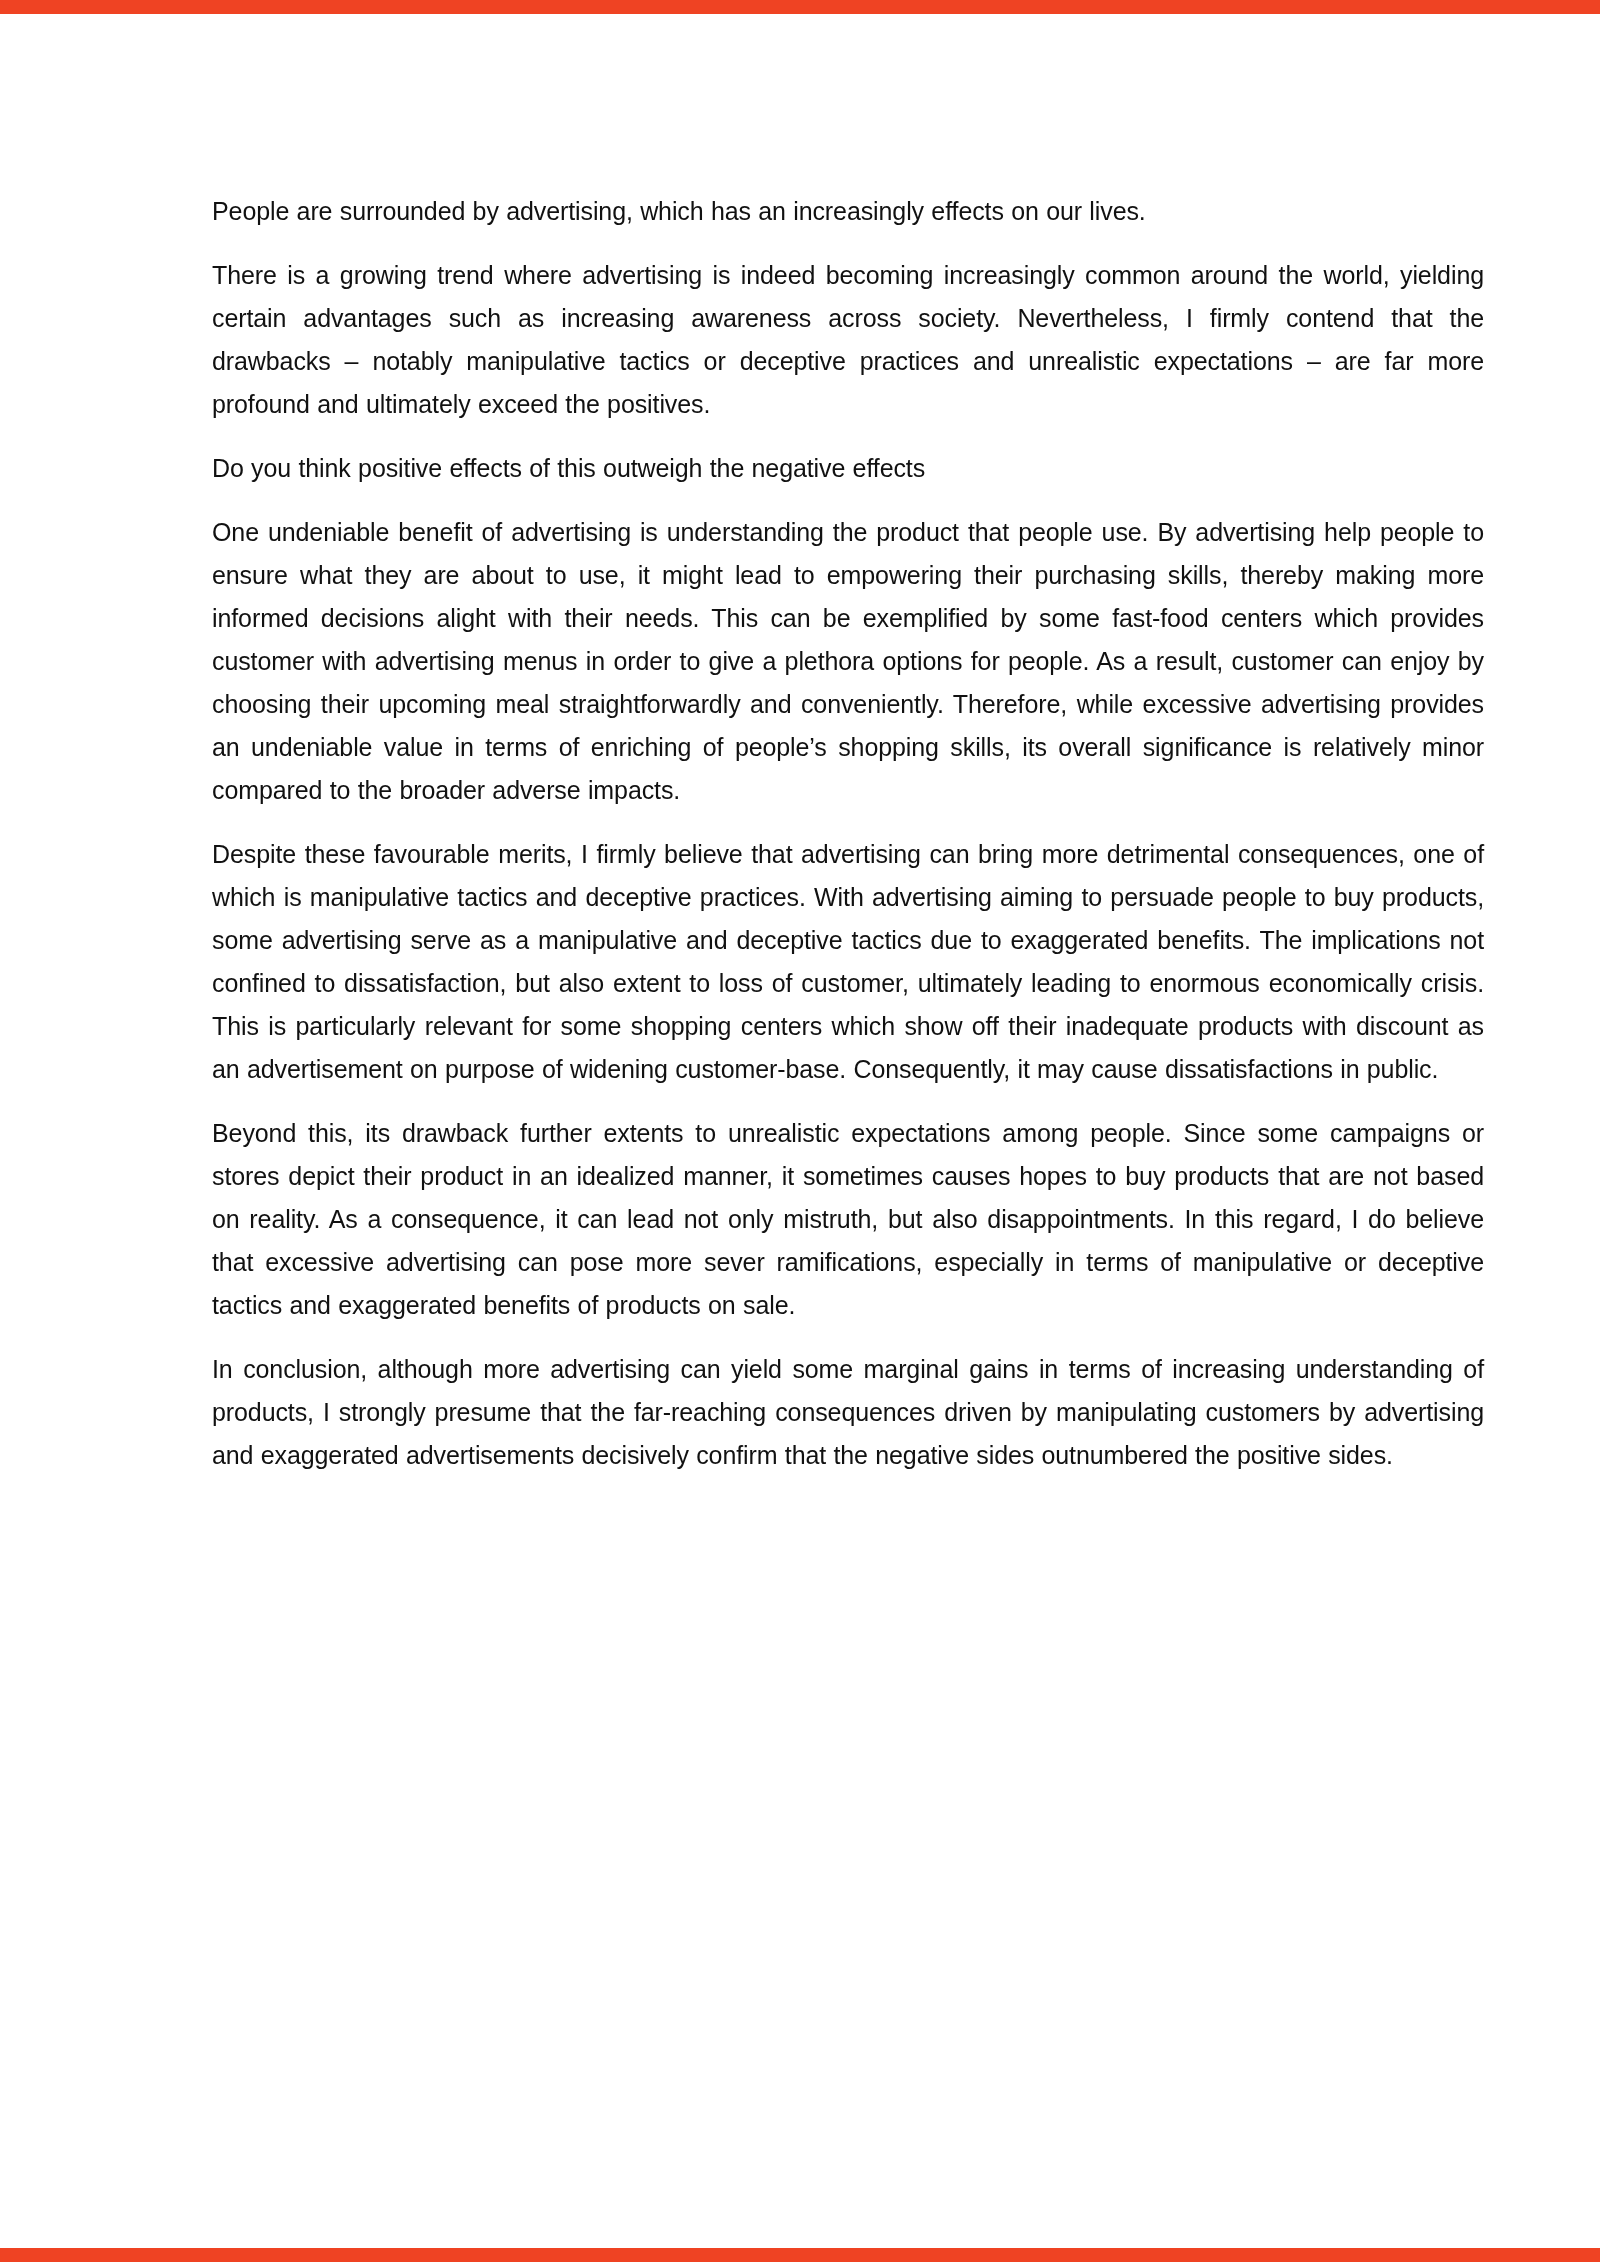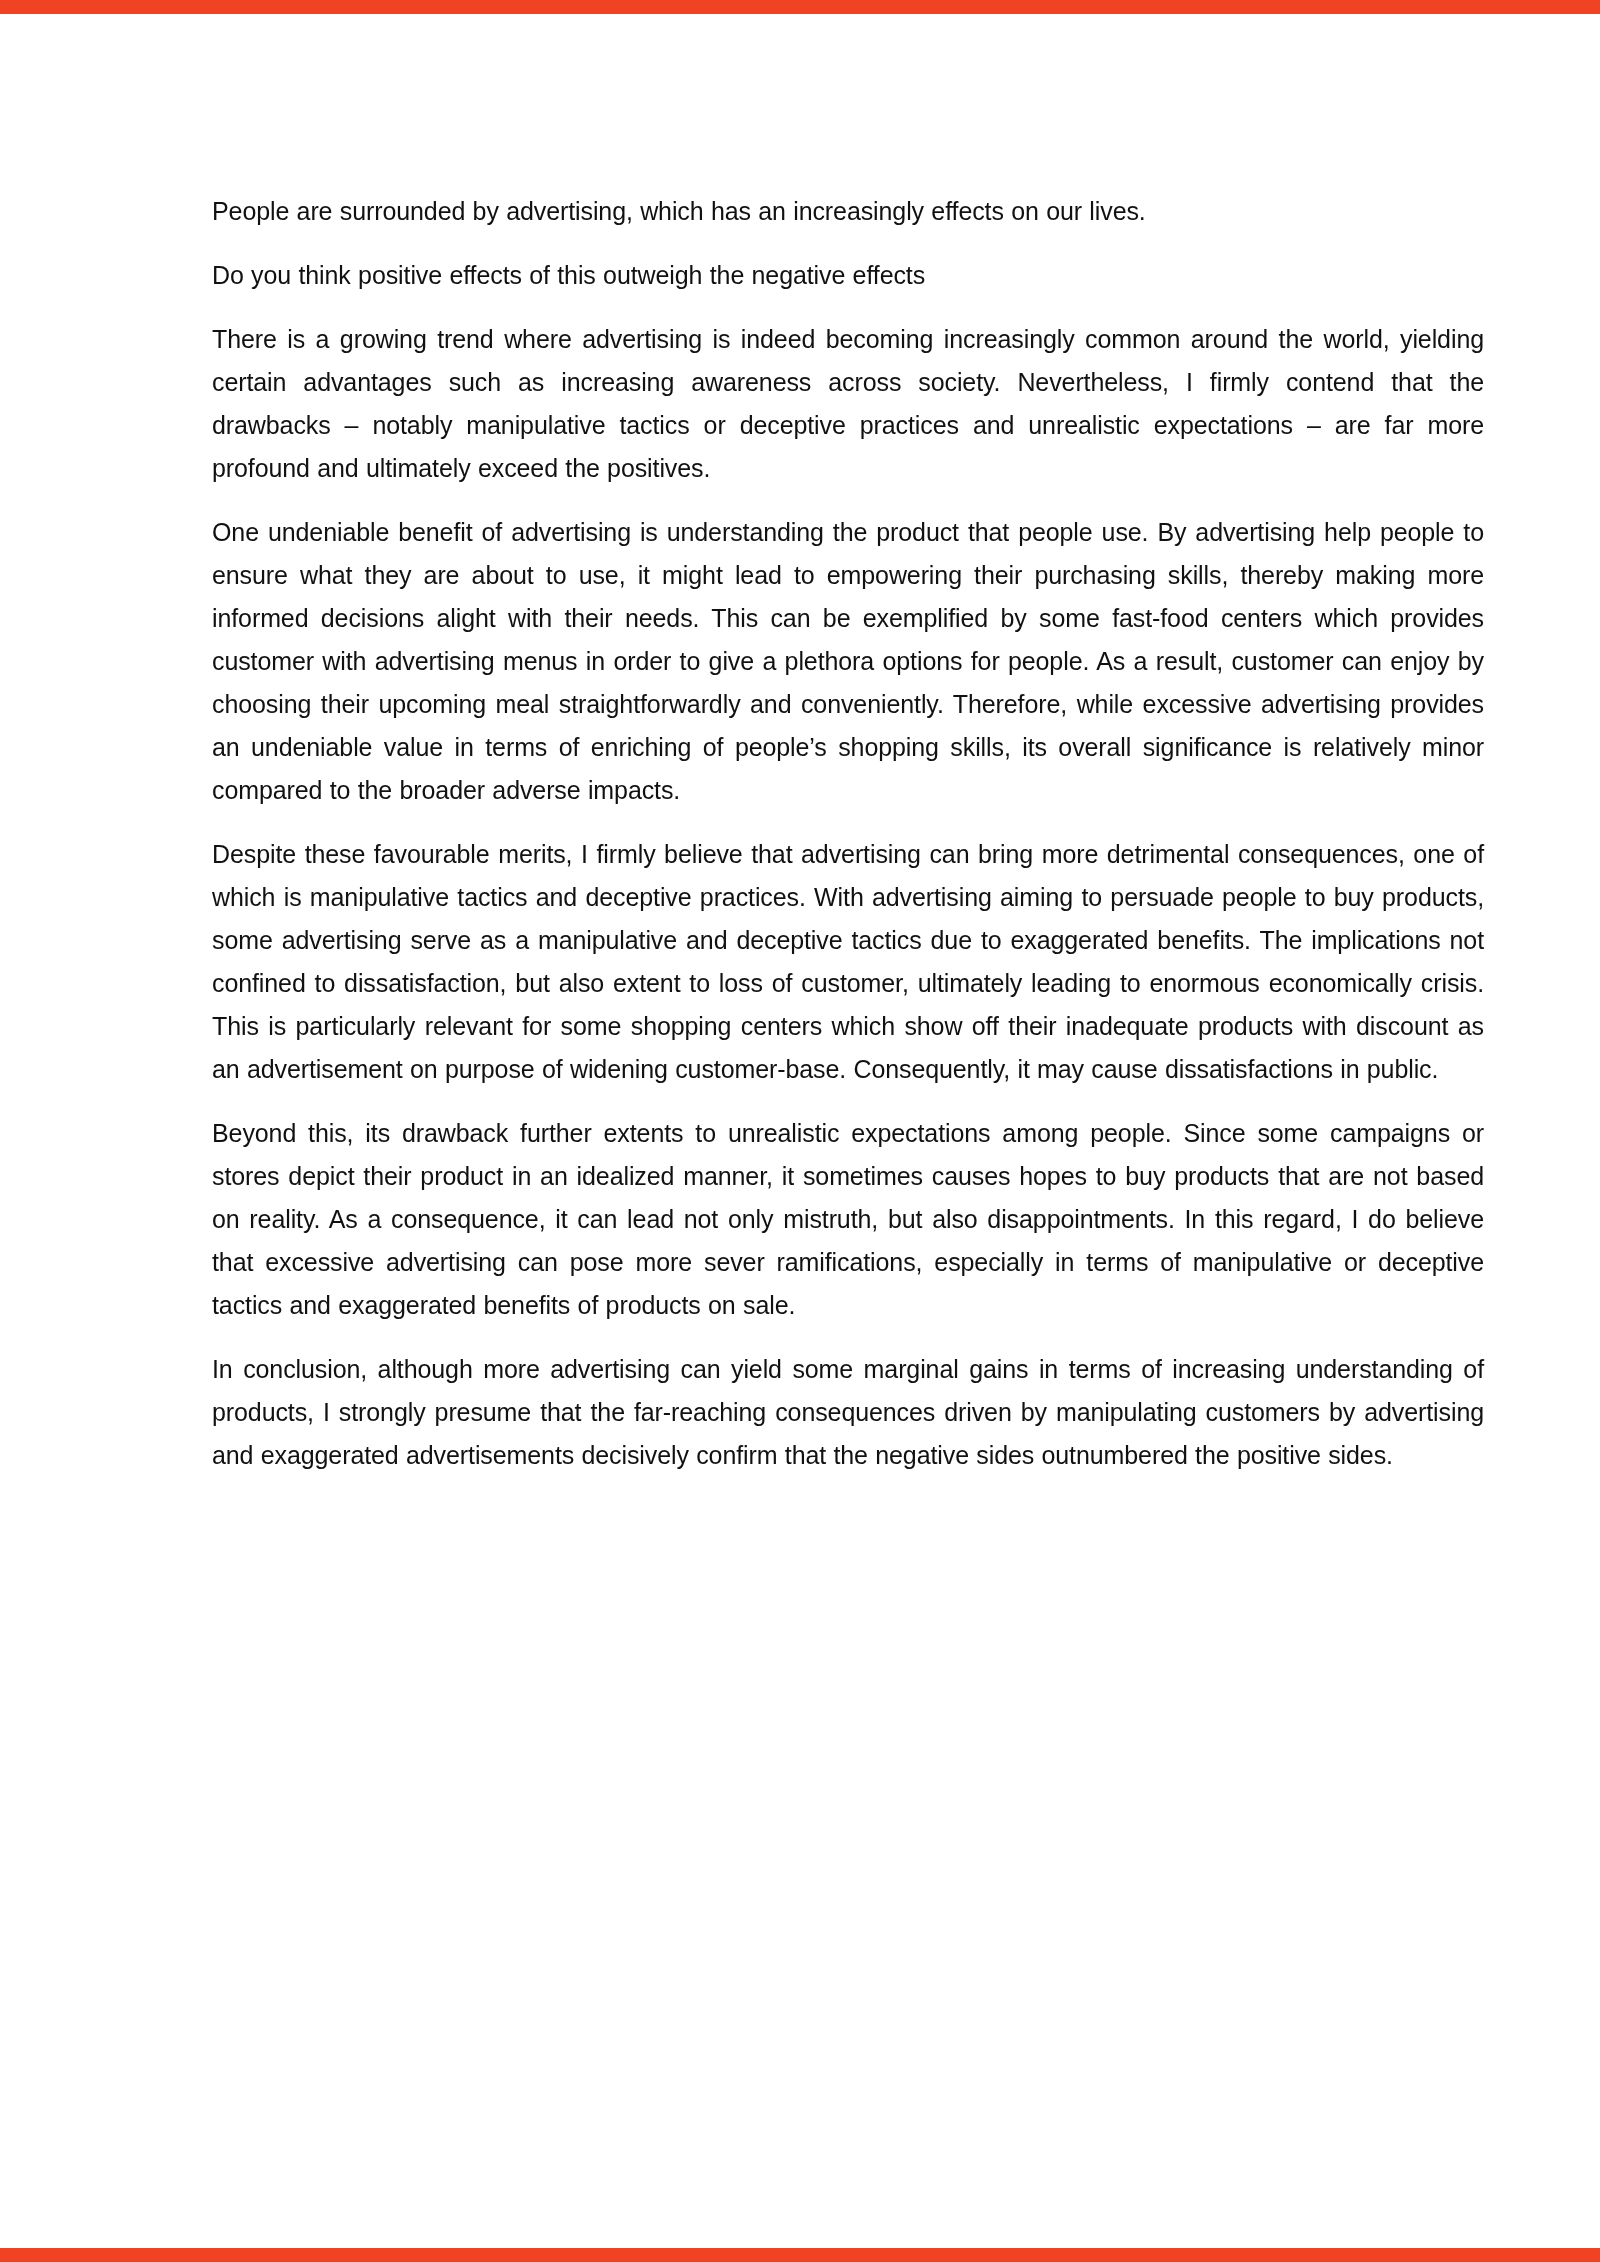--- a/index.html
+++ b/index.html
@@ -42,23 +42,23 @@
 </style>
 </head>
 <body style="background: rgb(255, 255, 255);">
 
 <div class="boundary-bar boundary-top" style="background: rgb(239, 67, 35);"></div>
 
 <main class="page-content" style="color: rgb(17, 17, 17);">
 
   <p class="para">People are surrounded by advertising, which has an increasingly effects on our lives.</p>
 
+  <p class="para justified">There is a growing trend where advertising is indeed becoming increasingly common around the world, yielding certain advantages such as increasing awareness across society. Nevertheless, I firmly contend that the drawbacks – notably manipulative tactics or deceptive practices and unrealistic expectations – are far more profound and ultimately exceed the positives.</p>
+
   <p class="para">Do you think positive effects of this outweigh the negative effects</p>
-
-  <p class="para justified">There is a growing trend where advertising is indeed becoming increasingly common around the world, yielding certain advantages such as increasing awareness across society. Nevertheless, I firmly contend that the drawbacks – notably manipulative tactics or deceptive practices and unrealistic expectations – are far more profound and ultimately exceed the positives.</p>
 
   <p class="para justified">One undeniable benefit of advertising is understanding the product that people use. By advertising help people to ensure what they are about to use, it might lead to empowering their purchasing skills, thereby making more informed decisions alight with their needs. This can be exemplified by some fast-food centers which provides customer with advertising menus in order to give a plethora options for people. As a result, customer can enjoy by choosing their upcoming meal straightforwardly and conveniently. Therefore, while excessive advertising provides an undeniable value in terms of enriching of people’s shopping skills, its overall significance is relatively minor compared to the broader adverse impacts.</p>
 
   <p class="para justified">Despite these favourable merits, I firmly believe that advertising can bring more detrimental consequences, one of which is manipulative tactics and deceptive practices. With advertising aiming to persuade people to buy products, some advertising serve as a manipulative and deceptive tactics due to exaggerated benefits. The implications not confined to dissatisfaction, but also extent to loss of customer, ultimately leading to enormous economically crisis. This is particularly relevant for some shopping centers which show off their inadequate products with discount as an advertisement on purpose of widening customer-base. Consequently, it may cause dissatisfactions in public.</p>
 
   <p class="para justified">Beyond this, its drawback further extents to unrealistic expectations among people. Since some campaigns or stores depict their product in an idealized manner, it sometimes causes hopes to buy products that are not based on reality. As a consequence, it can lead not only mistruth, but also disappointments. In this regard, I do believe that excessive advertising can pose more sever ramifications, especially in terms of manipulative or deceptive tactics and exaggerated benefits of products on sale.</p>
 
   <p class="para justified">In conclusion, although more advertising can yield some marginal gains in terms of increasing understanding of products, I strongly presume that the far-reaching consequences driven by manipulating customers by advertising and exaggerated advertisements decisively confirm that the negative sides outnumbered the positive sides.</p>
 
 </main>

